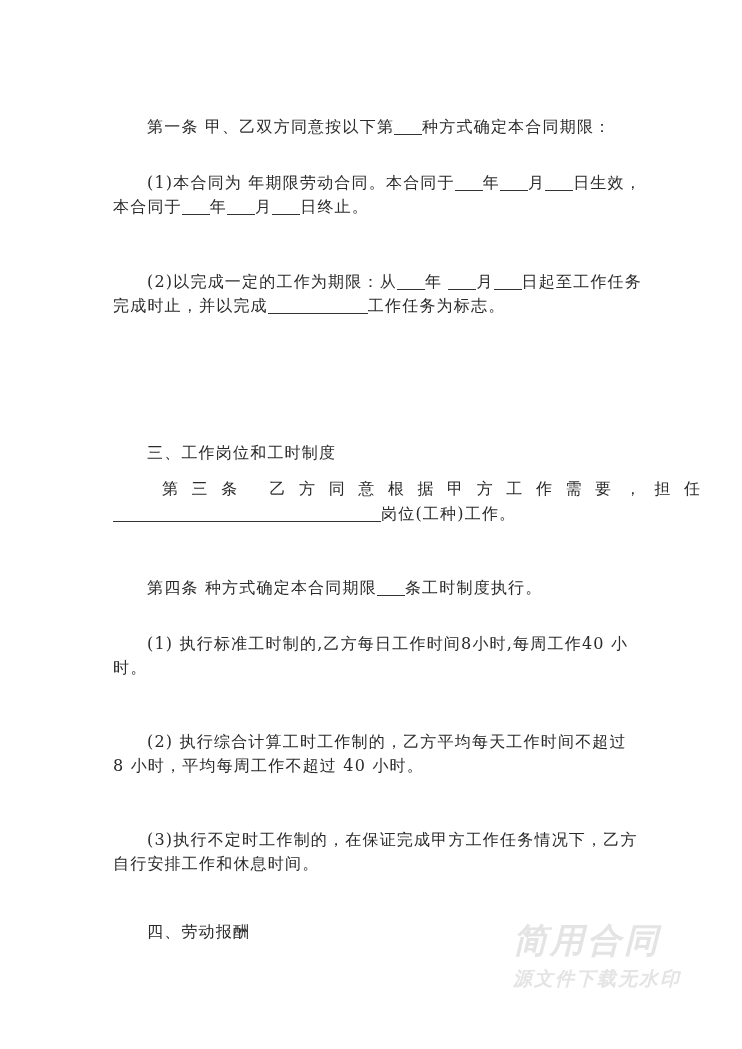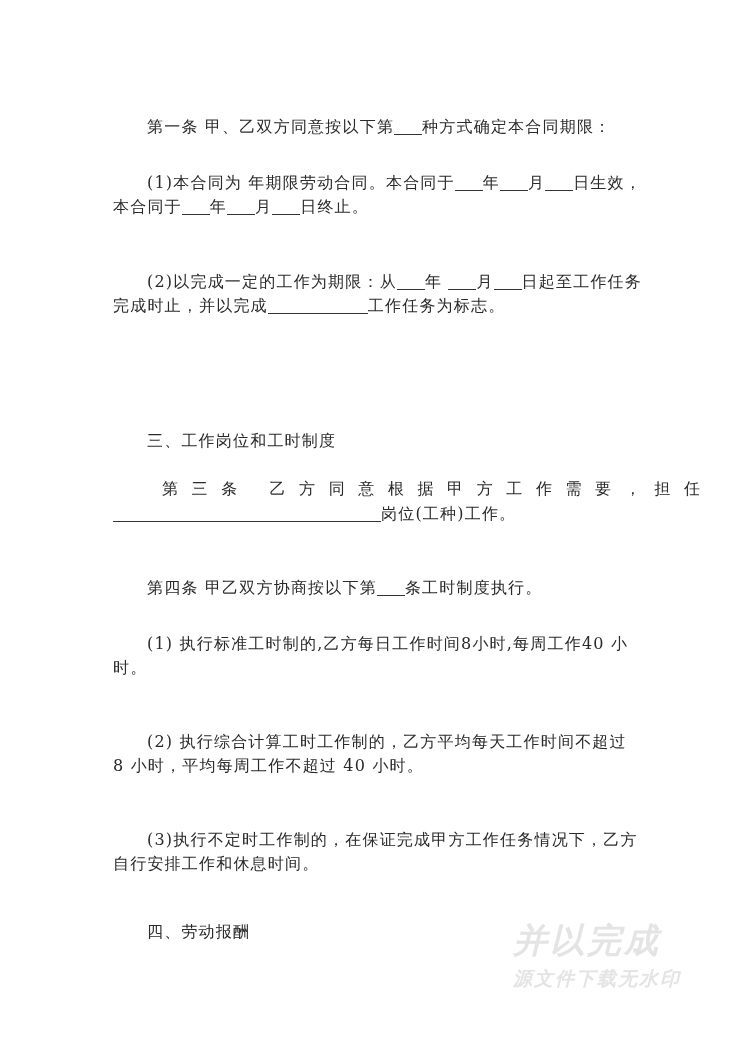--- a/index.html
+++ b/index.html
@@ -45,37 +45,37 @@
   </div>
 
   <div class="line ind" style="top:253px">
     <span>(2)以完成一定的工作为期限：从</span><span class="blank b3"></span><span>年 </span><span class="blank b3"></span><span>月</span><span class="blank b3"></span><span>日起至工作任务</span>
   </div>
   <div class="line" style="top:295px">
     <span>完成时止，并以完成</span><span class="blank b12"></span><span>工作任务为标志。</span>
   </div>
 
 
-  <div class="line ind" style="top:412px">三、工作岗位和工时制度</div>
+  <div class="line ind" style="top:424px">三、工作岗位和工时制度</div>
 
   <div class="line ind spaced" style="top:460px; left:162px">第三条  乙方同意根据甲方工作需要，担任</div>
   <div class="line" style="top:503px">
     <span class="blank b34"></span><span>岗位(工种)工作。</span>
   </div>
 
   <div class="line ind" style="top:559px">
-    <span>第四条 甲乙双方协商按以下第</span><span class="blank b3"></span><span>条工时制度执行。</span>
+    <span>第四条 种方式确定本合同期限</span><span class="blank b3"></span><span>条工时制度执行。</span>
   </div>
 
   <div class="line ind" style="top:615px">(1) 执行标准工时制的,乙方每日工作时间8小时,每周工作40 小</div>
   <div class="line" style="top:657px">时。</div>
 
   <div class="line ind" style="top:713px">(2) 执行综合计算工时工作制的，乙方平均每天工作时间不超过</div>
   <div class="line" style="top:755px">8 小时，平均每周工作不超过 40 小时。</div>
 
   <div class="line ind" style="top:811px">(3)执行不定时工作制的，在保证完成甲方工作任务情况下，乙方</div>
   <div class="line" style="top:853px">自行安排工作和休息时间。</div>
 
   <div class="line ind" style="top:903px">四、劳动报酬</div>
 
-  <div class="wm wm1">并以完成</div>
+  <div class="wm wm1">简用合同</div>
   <div class="wm wm2">源文件下载无水印</div>
 </div>
 
 </body></html>

